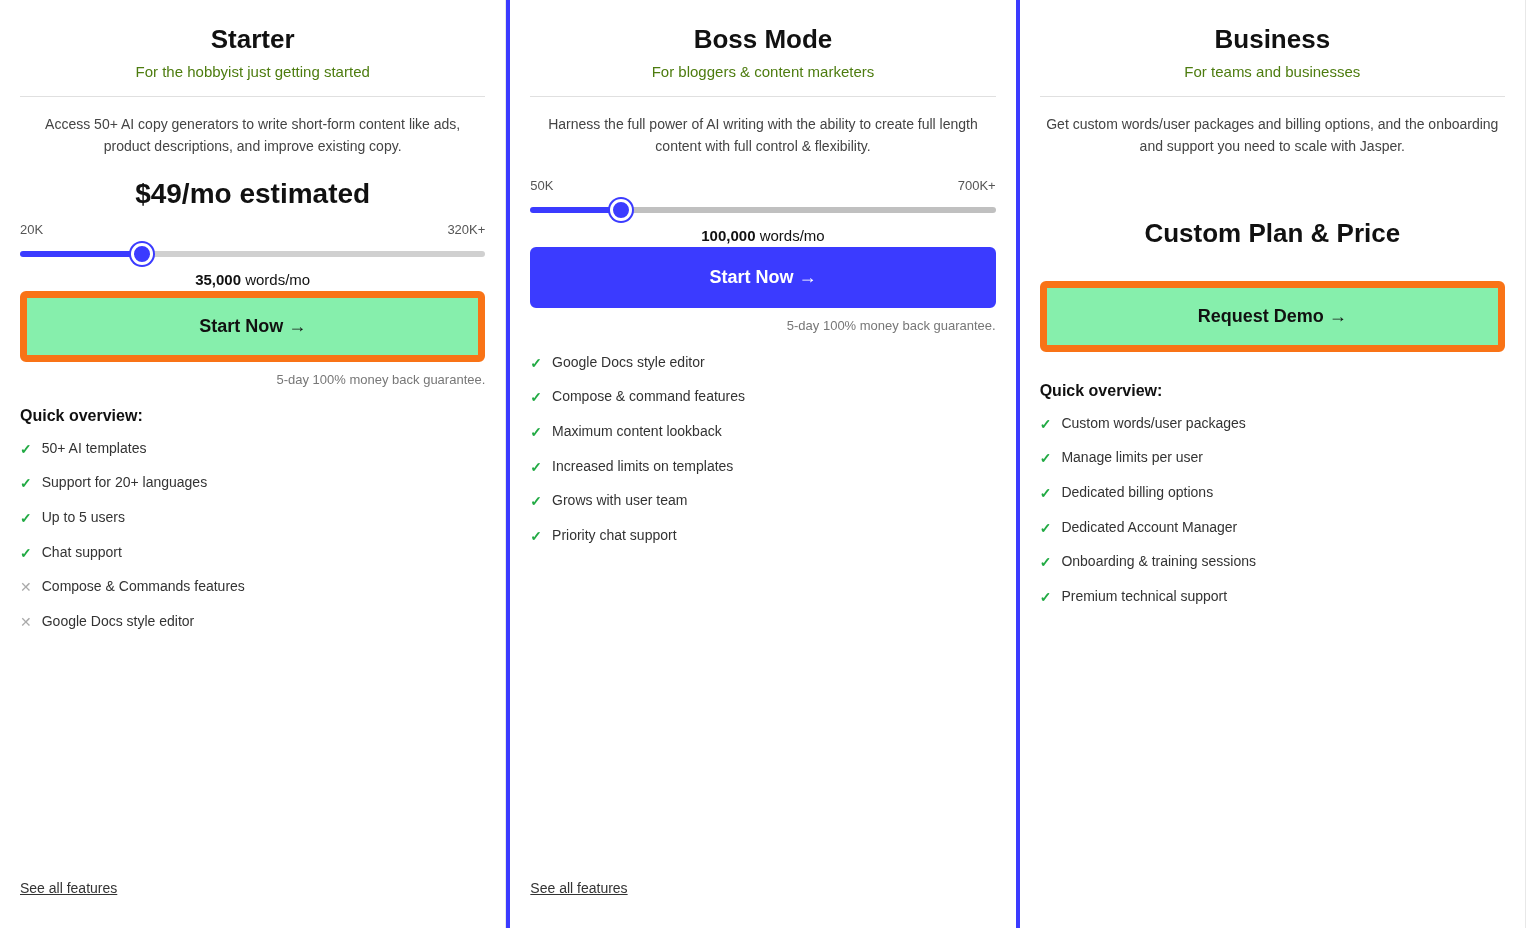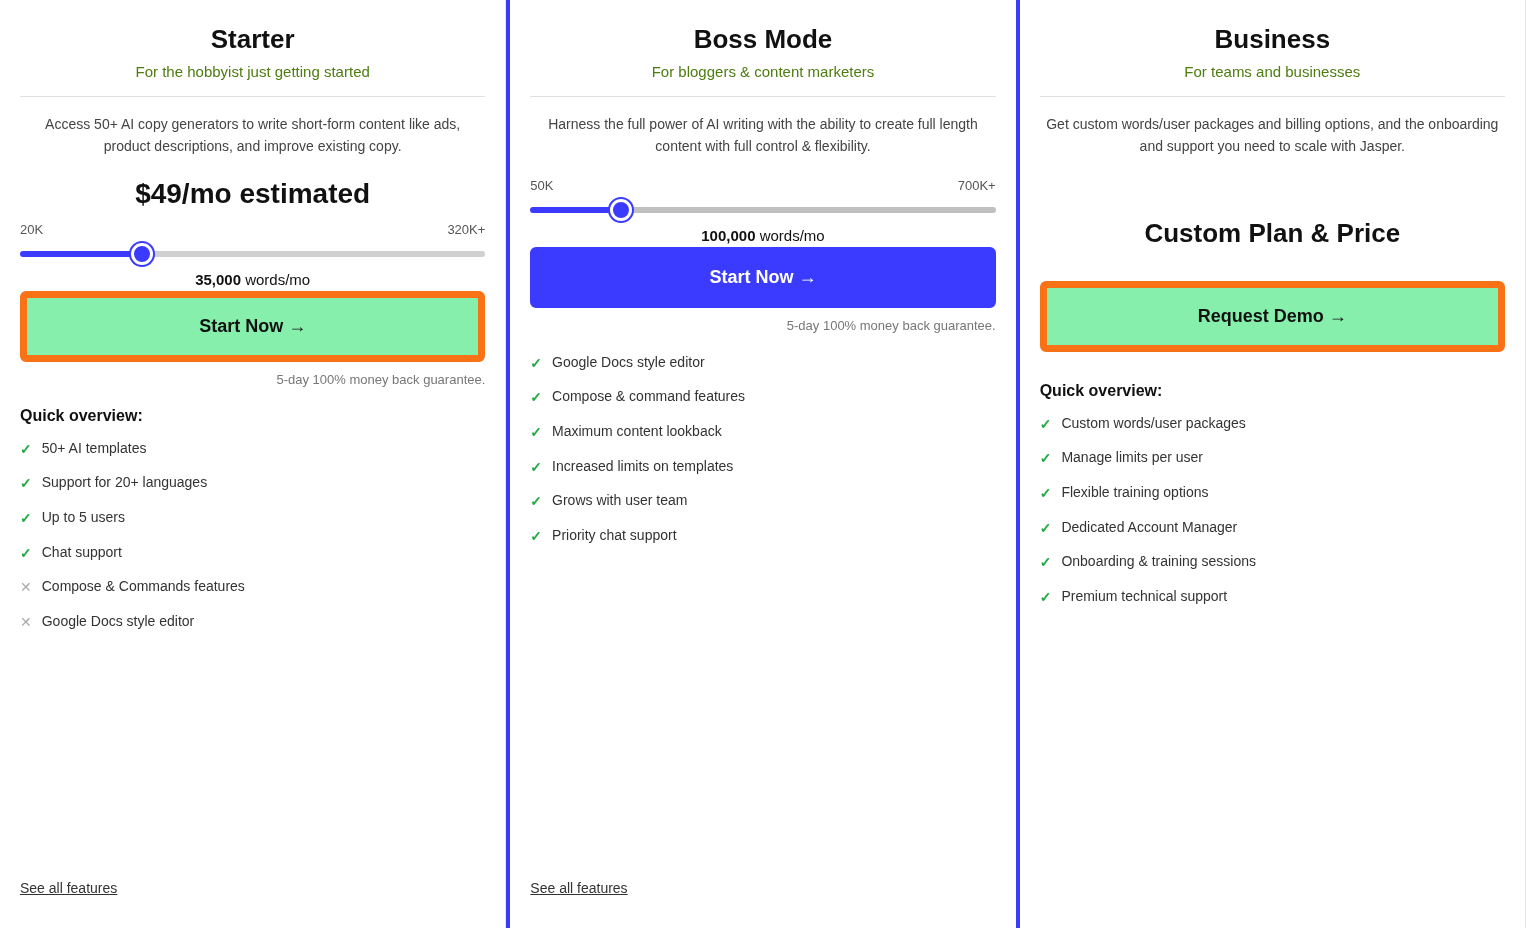--- a/index.html
+++ b/index.html
@@ -282,21 +282,21 @@
       <li>
           <span class="icon icon-check">✓</span>
           <span>Custom words/user packages</span>
         </li>
       <li>
           <span class="icon icon-check">✓</span>
           <span>Manage limits per user</span>
         </li>
       <li>
           <span class="icon icon-check">✓</span>
-          <span>Flexible training options</span>
+          <span>Dedicated billing options</span>
         </li>
       <li>
           <span class="icon icon-check">✓</span>
           <span>Dedicated Account Manager</span>
         </li>
       <li>
           <span class="icon icon-check">✓</span>
           <span>Onboarding &amp; training sessions</span>
         </li>
       <li>

